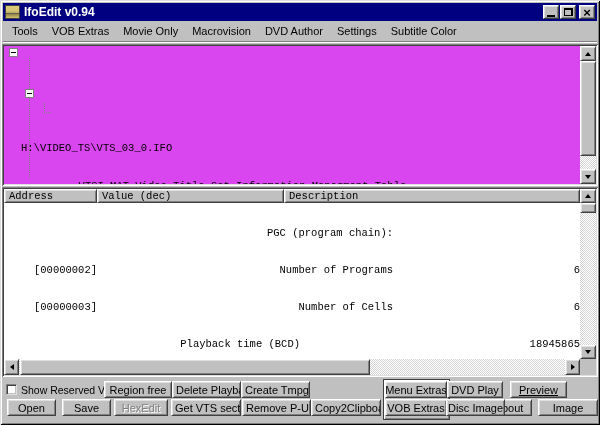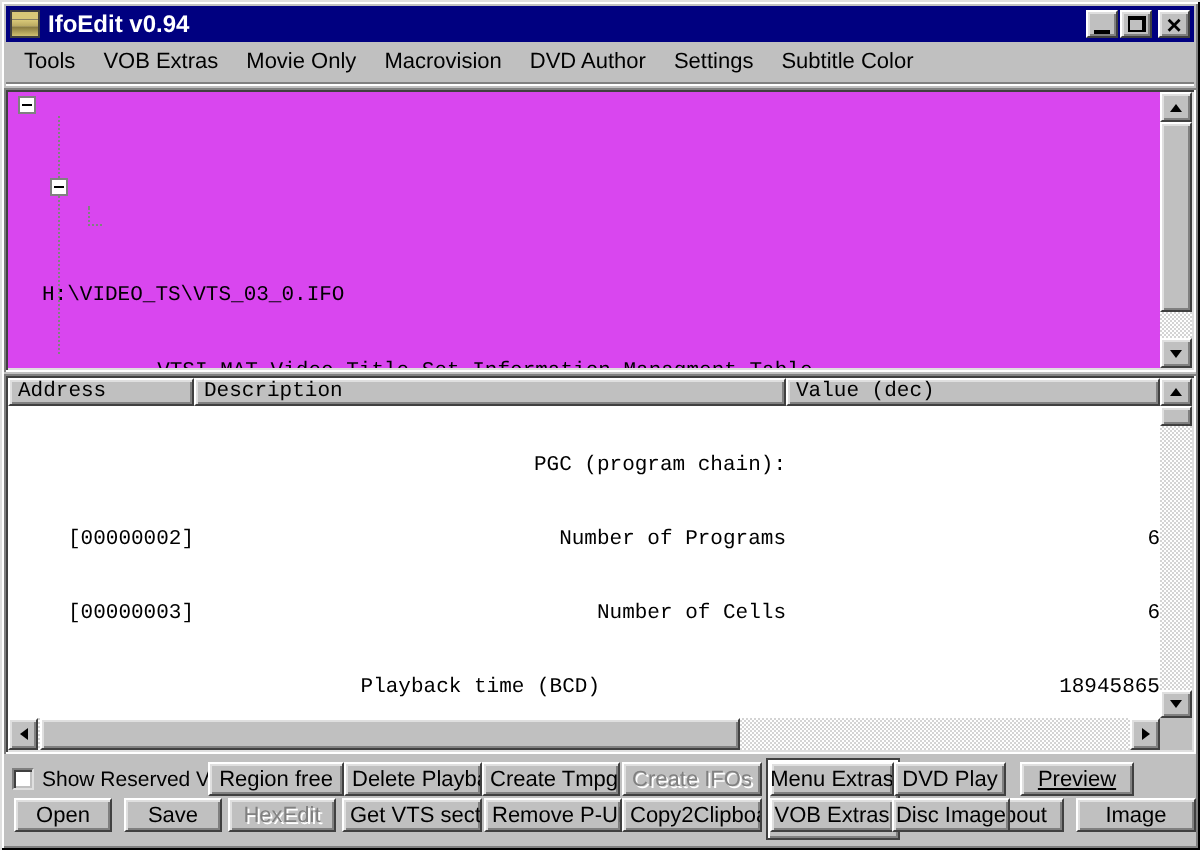--- a/index.html
+++ b/index.html
@@ -188,22 +188,22 @@
       <div class="sthumb" style="left:0;top:15px;width:16px;height:95px;"></div>
       <div class="sbtn" style="left:0;bottom:0;width:16px;height:15px;">
           <span class="arr-down"></span>
         </div>
     </div>
   </div>
 
   <div class="panel table-panel">
     <div class="thead mono">
       <div class="hcell hc-addr">Address</div>
+      <div class="hcell hc-val">Value (dec)</div>
       <div class="hcell hc-desc">Description</div>
-      <div class="hcell hc-val">Value (dec)</div>
     </div>
     <div class="tbody mono">
       <div class="row"><span class="c-addr"></span><span class="c-desc">PGC (program chain):</span><span class="c-val"></span></div>
       <div class="row"><span class="c-addr">[00000002]</span><span class="c-desc">  Number of Programs</span><span class="c-val">6</span></div>
       <div class="row"><span class="c-addr">[00000003]</span><span class="c-desc">  Number of Cells</span><span class="c-val">6</span></div>
       <div class="row"><span class="c-desc">  Playback time (BCD)</span><span class="c-val">18945865</span></div>
       
       
       
       
@@ -235,21 +235,20 @@
 
   <div class="bottom">
     <span class="chkbox"></span>
     <span class="chklabel">Show Reserved Valu</span>
 
     <div class="group-frame"></div>
 
     <button class="b95 r1" style="left:104px;width:68px;">Region free</button>
     <button class="b95 r1 clip" style="left:172px;width:69px;">Delete Playbac</button>
     <button class="b95 r1 clip" style="left:241px;width:69px;">Create Tmpg T</button>
-    <button class="b95 r1 disabled" style="left:311px;width:70px;">Create IFOs</button>
     <button class="b95 r1" style="left:385px;width:62px;text-align:center;">Menu Extras</button>
     <button class="b95 r1" style="left:447px;width:56px;">DVD Play</button>
     <button class="b95 r1" style="left:510px;width:57px;text-decoration:underline;">Preview</button>
 
     <button class="b95 r2" style="left:7px;width:49px;">Open</button>
     <button class="b95 r2" style="left:62px;width:49px;">Save</button>
     <button class="b95 r2 disabled" style="left:114px;width:54px;">HexEdit</button>
     <button class="b95 r2 clip" style="left:171px;width:70px;">Get VTS sectors</button>
     <button class="b95 r2 clip" style="left:242px;width:69px;">Remove P-UPs</button>
     <button class="b95 r2 clip" style="left:311px;width:70px;">Copy2Clipboard</button>

